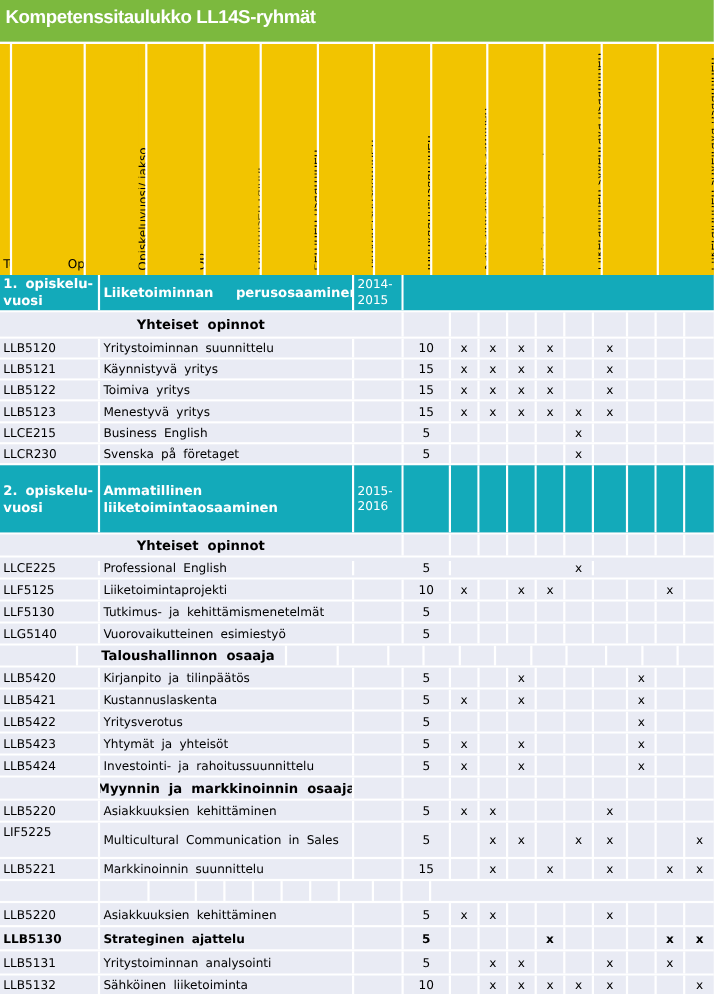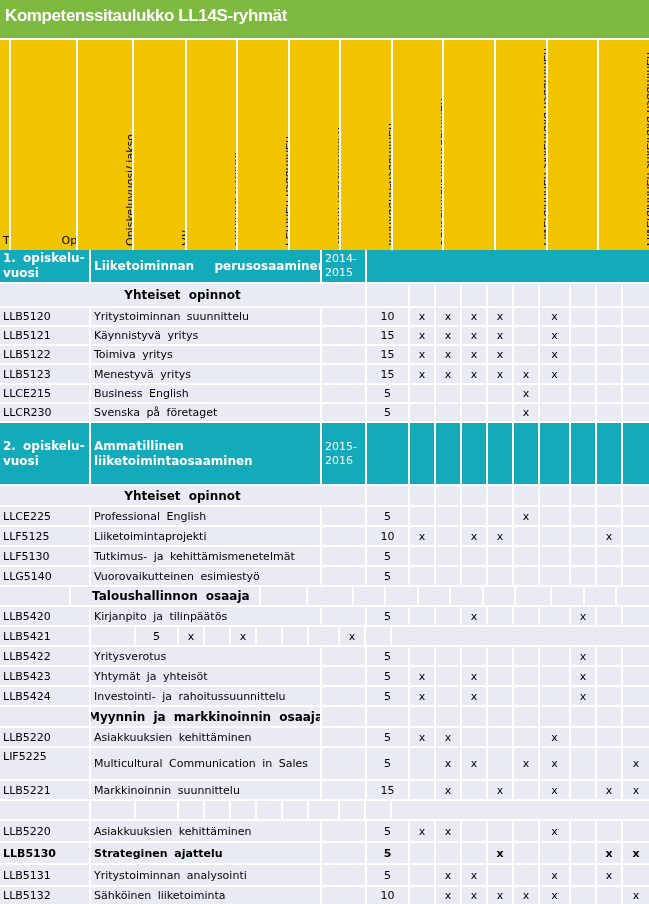--- a/index.html
+++ b/index.html
@@ -240,21 +240,21 @@
         <div class="cell c-m"></div>
         <div class="cell c-m"></div>
         <div class="cell c-m"></div>
         <div class="cell c-m"></div>
         <div class="cell c-m"></div>
         <div class="cell c-m w6"></div>
         <div class="cell c-m"></div>
         <div class="cell c-m"></div>
         <div class="cell c-m"></div>
       </div>
-      <div class="row k-course" style="height: 20px;">
+      <div class="row k-course" style="height: 20px; align-items: center;">
         <div class="cell c-code">LLCE225</div>
         <div class="cell c-name">Professional English</div>
         <div class="cell c-yr"></div>
         <div class="cell c-op">5</div>
         <div class="cell c-m"></div>
         <div class="cell c-m"></div>
         <div class="cell c-m"></div>
         <div class="cell c-m"></div>
         <div class="cell c-m">x</div>
         <div class="cell c-m w6"></div>
@@ -332,20 +332,21 @@
         <div class="cell c-m">x</div>
         <div class="cell c-m"></div>
         <div class="cell c-m"></div>
         <div class="cell c-m w6"></div>
         <div class="cell c-m">x</div>
         <div class="cell c-m"></div>
         <div class="cell c-m"></div>
       </div>
       <div class="row k-course" style="height: 20px;">
         <div class="cell c-code">LLB5421</div>
+        <div class="cell c-name">Kustannuslaskenta</div>
         <div class="cell c-yr"></div>
         <div class="cell c-op">5</div>
         <div class="cell c-m">x</div>
         <div class="cell c-m"></div>
         <div class="cell c-m">x</div>
         <div class="cell c-m"></div>
         <div class="cell c-m"></div>
         <div class="cell c-m w6"></div>
         <div class="cell c-m">x</div>
         <div class="cell c-m"></div>

